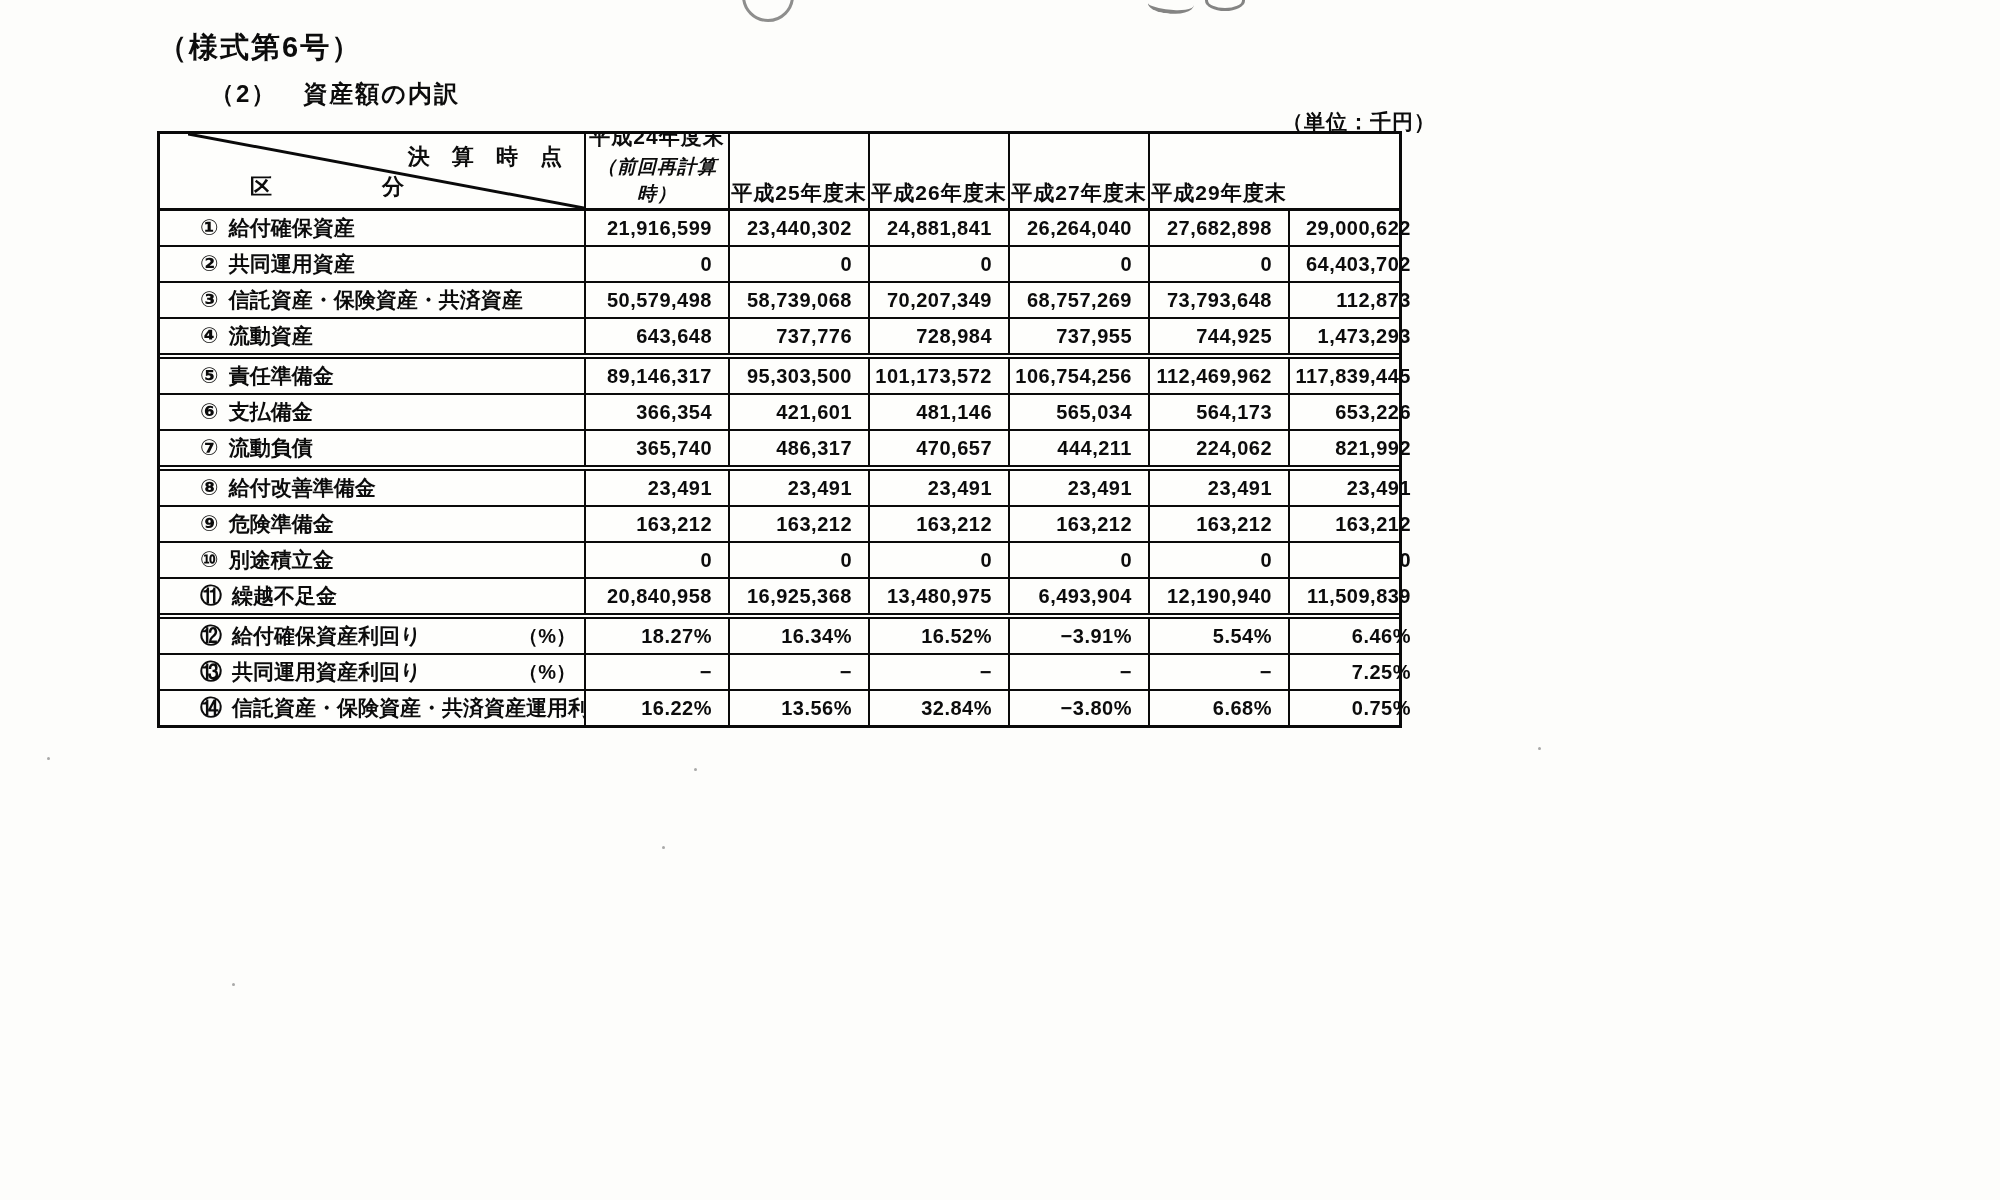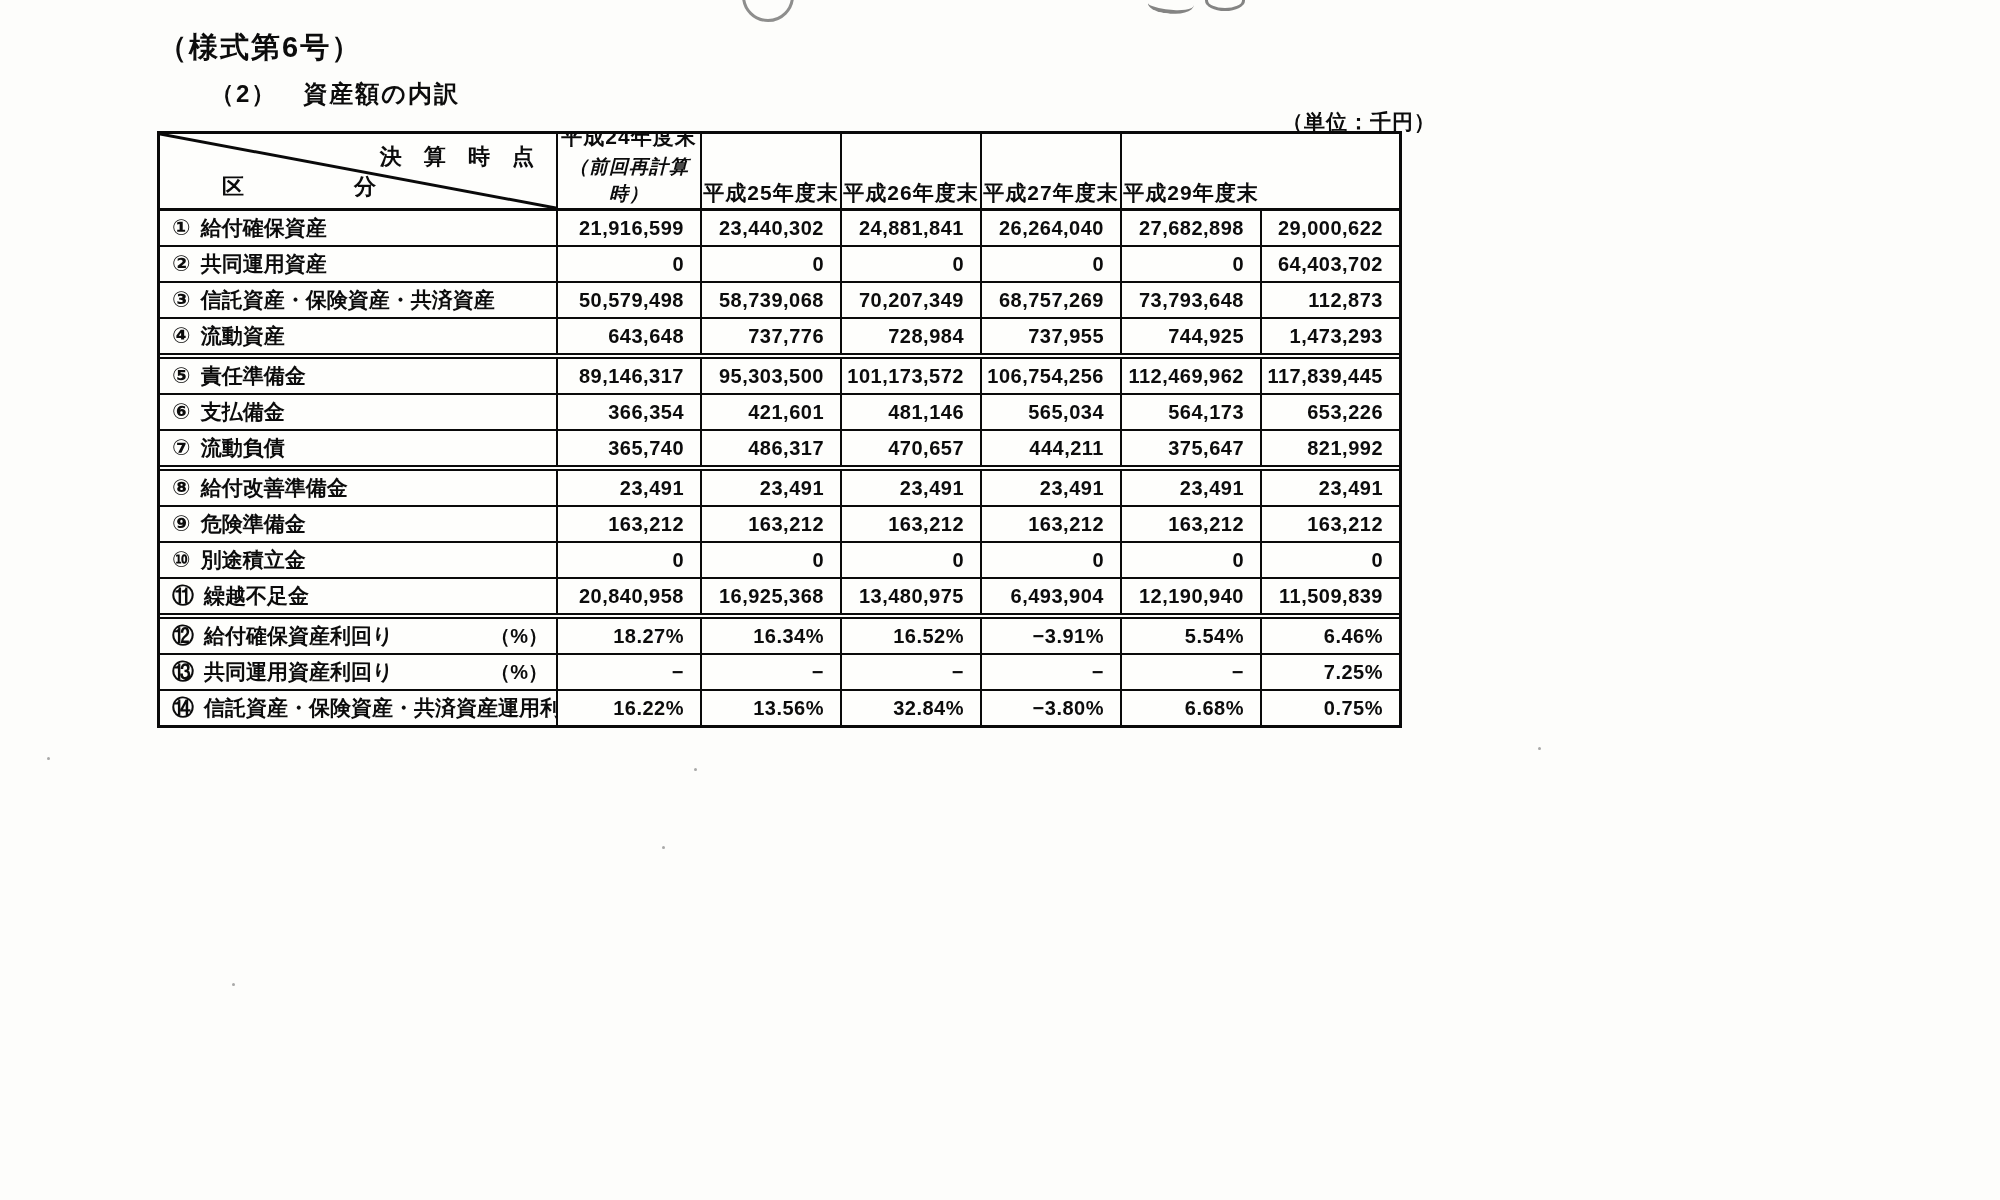--- a/index.html
+++ b/index.html
@@ -18,20 +18,21 @@
   .section-title{position:absolute;left:210px;top:78px;font-size:24px;font-weight:bold;letter-spacing:2px;}
   .unit-note{position:absolute;left:1282px;top:108px;font-size:21px;font-weight:bold;letter-spacing:1px;}
 
   .asset-table{
     position:absolute;left:157px;top:131px;width:1239px;
     border:3px solid #0a0a0a;background:#fefefc;
   }
   .trow{
     display:grid;
     grid-template-columns:396px 144px 140px 140px 140px 140px 139px;
+    padding-left:28px;
   }
   .thead-row{height:74px;border-bottom:3px solid #0a0a0a;}
   .tbody-row{height:34px;border-top:2px solid #0a0a0a;}
   .tbody-row.first{border-top:none;}
   .tbody-row.group-start{border-top:6px double #0a0a0a;}
 
   .cell{box-sizing:border-box;display:flex;align-items:center;overflow:hidden;}
   .cell + .cell{border-left:2px solid #0a0a0a;}
 
   .corner-cell{position:relative;}
@@ -165,21 +166,21 @@
       </div>
       <div class="trow tbody-row">
         <div class="cell label-cell">
           <span class="row-num">⑦</span>
           <span>流動負債</span>
         </div>
         <div class="cell value-cell">365,740</div>
         <div class="cell value-cell">486,317</div>
         <div class="cell value-cell">470,657</div>
         <div class="cell value-cell">444,211</div>
-        <div class="cell value-cell">375,647</div>
+        <div class="cell value-cell">224,062</div>
         <div class="cell value-cell">821,992</div>
       </div>
       <div class="trow tbody-row group-start">
         <div class="cell label-cell">
           <span class="row-num">⑧</span>
           <span>給付改善準備金</span>
         </div>
         <div class="cell value-cell">23,491</div>
         <div class="cell value-cell">23,491</div>
         <div class="cell value-cell">23,491</div>

